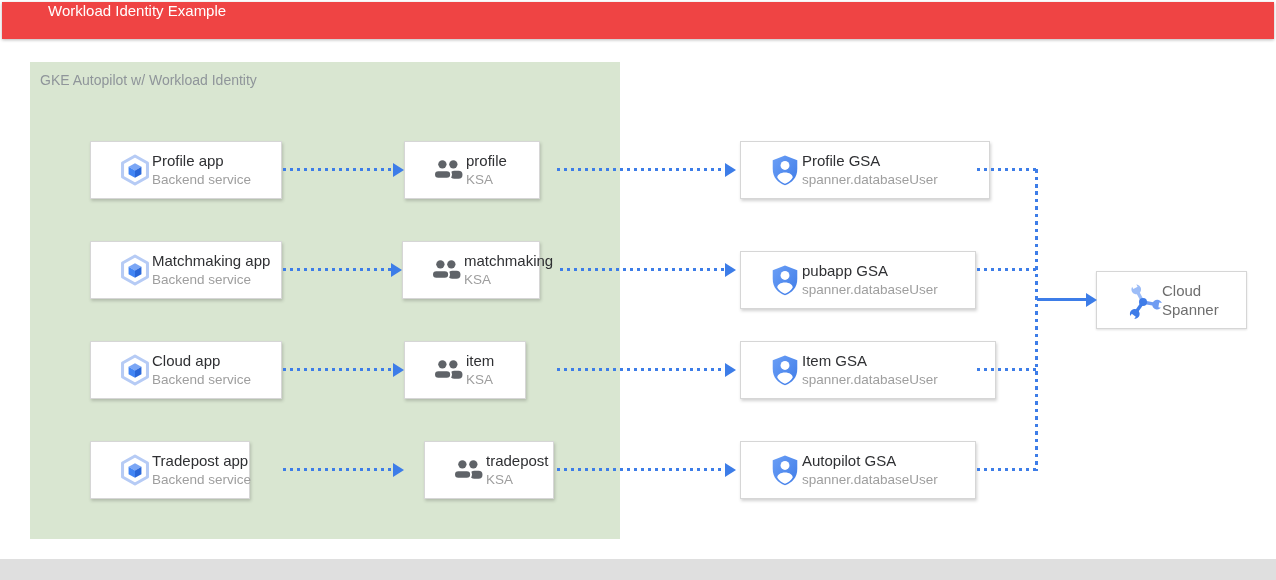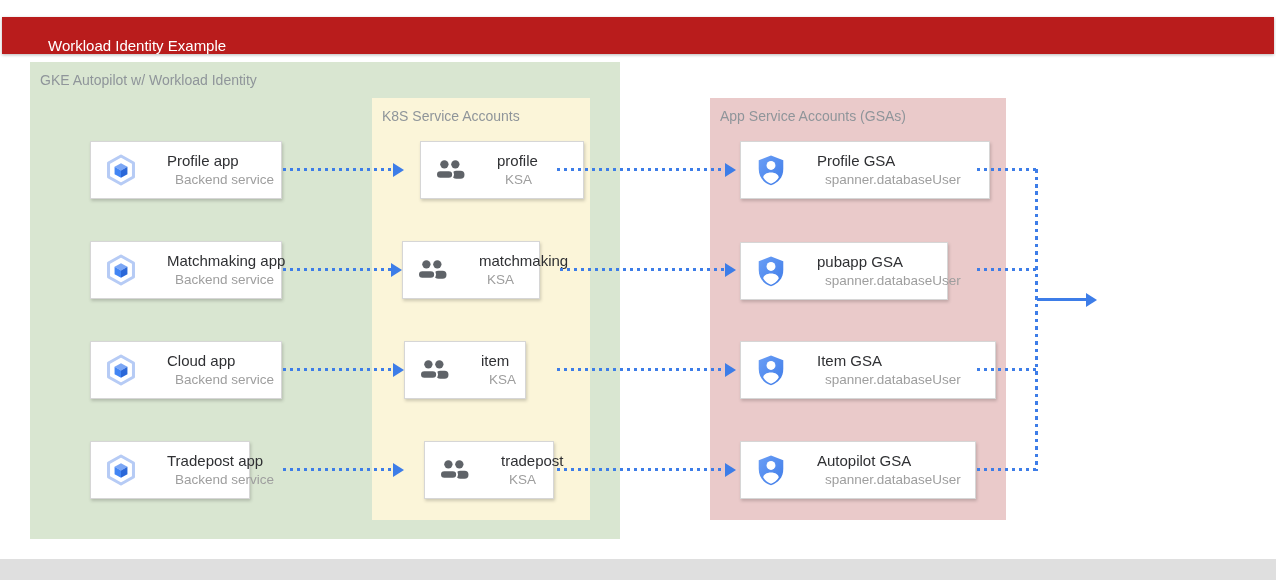--- a/index.html
+++ b/index.html
@@ -2,38 +2,37 @@
 <html><head>
 <meta charset="utf-8">
 <style>
   html,body{margin:0;padding:0;background:#ffffff;}
   .stage{
     position:relative;width:1276px;height:580px;background:#ffffff;
     font-family:"Liberation Sans",sans-serif;overflow:hidden;
   }
   .titlebar{
     position:absolute;left:2px;top:2px;width:1272px;height:37px;
-    background:#b91c1c;color:#ffffff;display:flex;align-items:flex-end;
+    background:#ef4444;color:#ffffff;display:flex;align-items:flex-start;
     padding-left:46px;box-sizing:border-box;font-size:15px;
     box-shadow:0 1px 3px rgba(0,0,0,.28);
-    margin-top:15px;
   }
   .footerbar{position:absolute;left:0;top:559px;width:1276px;height:21px;background:#dfdfdf;}
   .container{position:absolute;}
   .container-label{position:absolute;left:10px;top:10px;font-size:14px;color:#8f959a;white-space:nowrap;}
   .c-green{left:30px;top:62px;width:590px;height:477px;background:#d9e6d1;}
   .c-yellow{left:372px;top:98px;width:218px;height:422px;background:#fbf5d9;}
   .c-pink{left:710px;top:98px;width:296px;height:422px;background:#eacaca;}
   .node{
     position:absolute;height:58px;background:#ffffff;border:1px solid #d6d6d6;
-    box-sizing:border-box;display:flex;align-items:center;gap:29px;
-    padding-left:13px;box-shadow:1px 2px 3px rgba(0,0,0,.18);
+    box-sizing:border-box;display:flex;align-items:center;gap:0;
+    padding-left:27px;box-shadow:1px 2px 3px rgba(0,0,0,.18);
   }
   .node-title{font-size:15px;color:#2f3033;line-height:1.3;white-space:nowrap;}
-  .node-sub{font-size:13.5px;color:#9e9e9e;line-height:1.3;white-space:nowrap;margin-left:8px;}
+  .node-sub{font-size:13.5px;color:#9e9e9e;line-height:1.3;white-space:nowrap;}
   .node-title.muted{color:#6e6e6e;white-space:normal;width:70px;}
   .ic{width:34px;height:34px;flex:0 0 auto;display:block;}
   .ic-lg{width:38px;height:38px;}
   .dot-h{position:absolute;height:3px;
     background-image:repeating-linear-gradient(to right,#3d7de8 0,#3d7de8 3px,transparent 3px,transparent 7px);}
   .dot-v{position:absolute;width:3px;
     background-image:repeating-linear-gradient(to bottom,#3d7de8 0,#3d7de8 3.5px,transparent 3.5px,transparent 7.5px);}
   .solid-h{position:absolute;height:3px;background:#3d7de8;}
   .ahead{position:absolute;width:0;height:0;
     border-top:7px solid transparent;border-bottom:7px solid transparent;
@@ -88,37 +87,31 @@
 
 <div class="stage">
 
   <div class="titlebar">
     <span>Workload Identity Example</span>
   </div>
 
   <div class="container c-green">
     <div class="container-label">GKE Autopilot w/ Workload Identity</div>
   </div>
-  <div class="container c-yellow">
-    <div class="container-label">K8S Service Accounts</div>
-  </div>
-  <div class="container c-pink">
-    <div class="container-label">App Service Accounts (GSAs)</div>
-  </div>
 
   <div class="node" style="left:90px;top:141px;width:192px">
     <svg class="ic">
         <use href="#ic-gke"></use>
       </svg>
     <div>
       <div class="node-title">Profile app</div>
       <div class="node-sub">Backend service</div>
     </div>
   </div>
-  <div class="node" style="left:420px;top:141px;width:164px">
+  <div class="node" style="left:404px;top:141px;width:136px">
     <svg class="ic" style="height:26px">
         <use href="#ic-people"></use>
       </svg>
     <div>
       <div class="node-title">profile</div>
       <div class="node-sub">KSA</div>
     </div>
   </div>
   <div class="node" style="left:740px;top:141px;width:250px">
     <svg class="ic">
@@ -141,21 +134,21 @@
   </div>
   <div class="node" style="left:402px;top:241px;width:138px">
     <svg class="ic" style="height:26px">
         <use href="#ic-people"></use>
       </svg>
     <div>
       <div class="node-title">matchmaking</div>
       <div class="node-sub">KSA</div>
     </div>
   </div>
-  <div class="node" style="left:740px;top:242px;width:208px">
+  <div class="node" style="left:740px;top:251px;width:236px">
     <svg class="ic">
         <use href="#ic-shield"></use>
       </svg>
     <div>
       <div class="node-title">pubapp GSA</div>
       <div class="node-sub">spanner.databaseUser</div>
     </div>
   </div>
 
   <div class="node" style="left:90px;top:341px;width:192px">
@@ -207,20 +200,28 @@
   <div class="node" style="left:740px;top:441px;width:236px">
     <svg class="ic">
         <use href="#ic-shield"></use>
       </svg>
     <div>
       <div class="node-title">Autopilot GSA</div>
       <div class="node-sub">spanner.databaseUser</div>
     </div>
   </div>
 
+  <div class="node" style="left:1096px;top:271px;width:151px;box-shadow:0 1px 2px rgba(0,0,0,.12)">
+    <svg class="ic ic-lg">
+        <use href="#ic-spanner"></use>
+      </svg>
+    <div>
+      <div class="node-title muted">Cloud Spanner</div>
+    </div>
+  </div>
 
   <div class="dot-h" style="left:283px;top:168px;width:110px"></div>
   <div class="ahead" style="left:393px;top:163px"></div>
   <div class="dot-h" style="left:283px;top:268px;width:108px"></div>
   <div class="ahead" style="left:391px;top:263px"></div>
   <div class="dot-h" style="left:283px;top:368px;width:110px"></div>
   <div class="ahead" style="left:393px;top:363px"></div>
   <div class="dot-h" style="left:283px;top:468px;width:110px"></div>
   <div class="ahead" style="left:393px;top:463px"></div>
 

